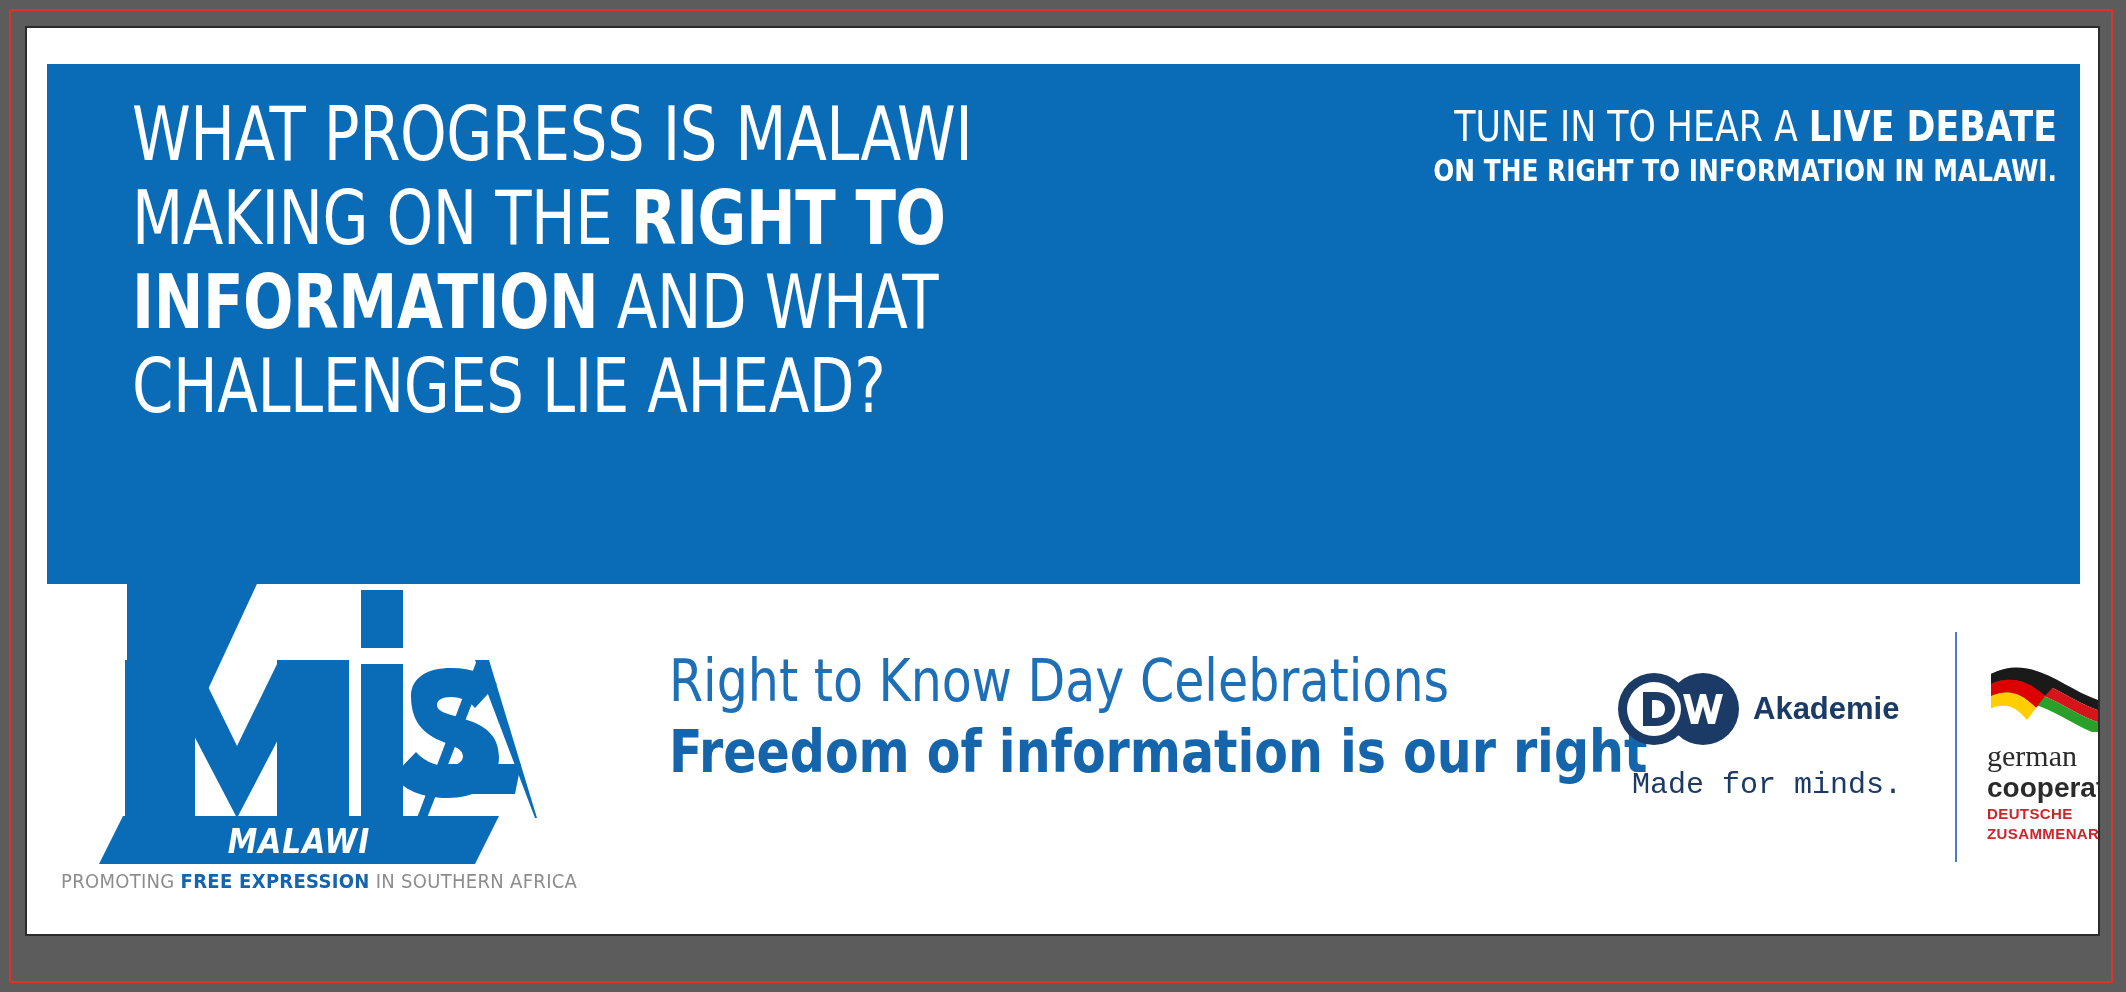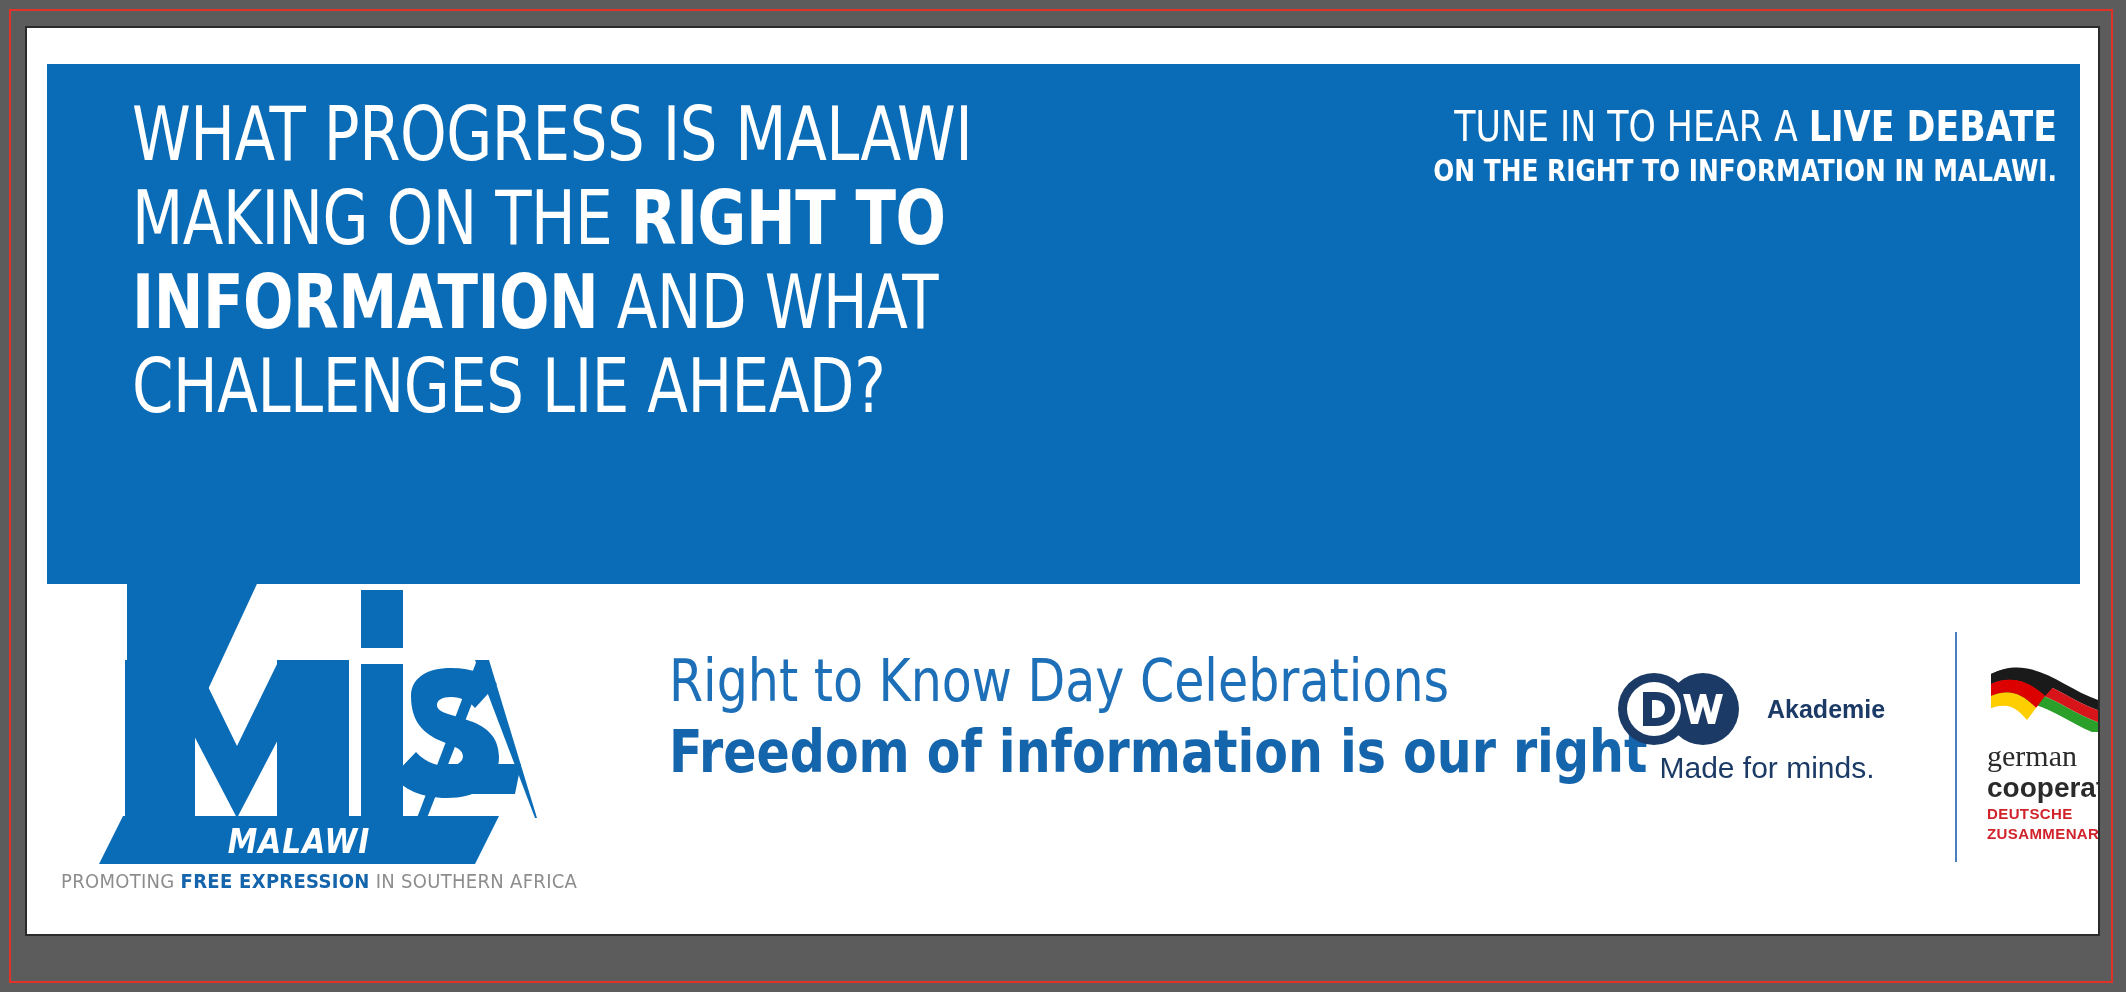--- a/index.html
+++ b/index.html
@@ -248,30 +248,30 @@
     height: 230px;
   }
   #dw-block {
     position: absolute;
     left: 30px;
     top: 30px;
     width: 330px;
   }
   #dw-row { display: flex; align-items: center; }
   #dw-akademie {
-    margin-left: 24px;
+    margin-left: 10px;
     color: #1b3a66;
     font-family: "Liberation Sans", sans-serif;
-    font-size: 25px;
+    font-size: 31px;
     font-weight: 700;
   }
   #dw-tag {
-    margin-top: 5px;
+    margin-top: 22px;
     color: #1b3a66;
-    font-family: Liberation Sans, sans-serif;
+    font-family: Liberation Mono, monospace;
     font-size: 30px;
     text-align: center;
     width: 300px;
   }
   #partner-divider {
     position: absolute;
     left: 368px;
     top: -10px;
     width: 2px;
     height: 230px;

